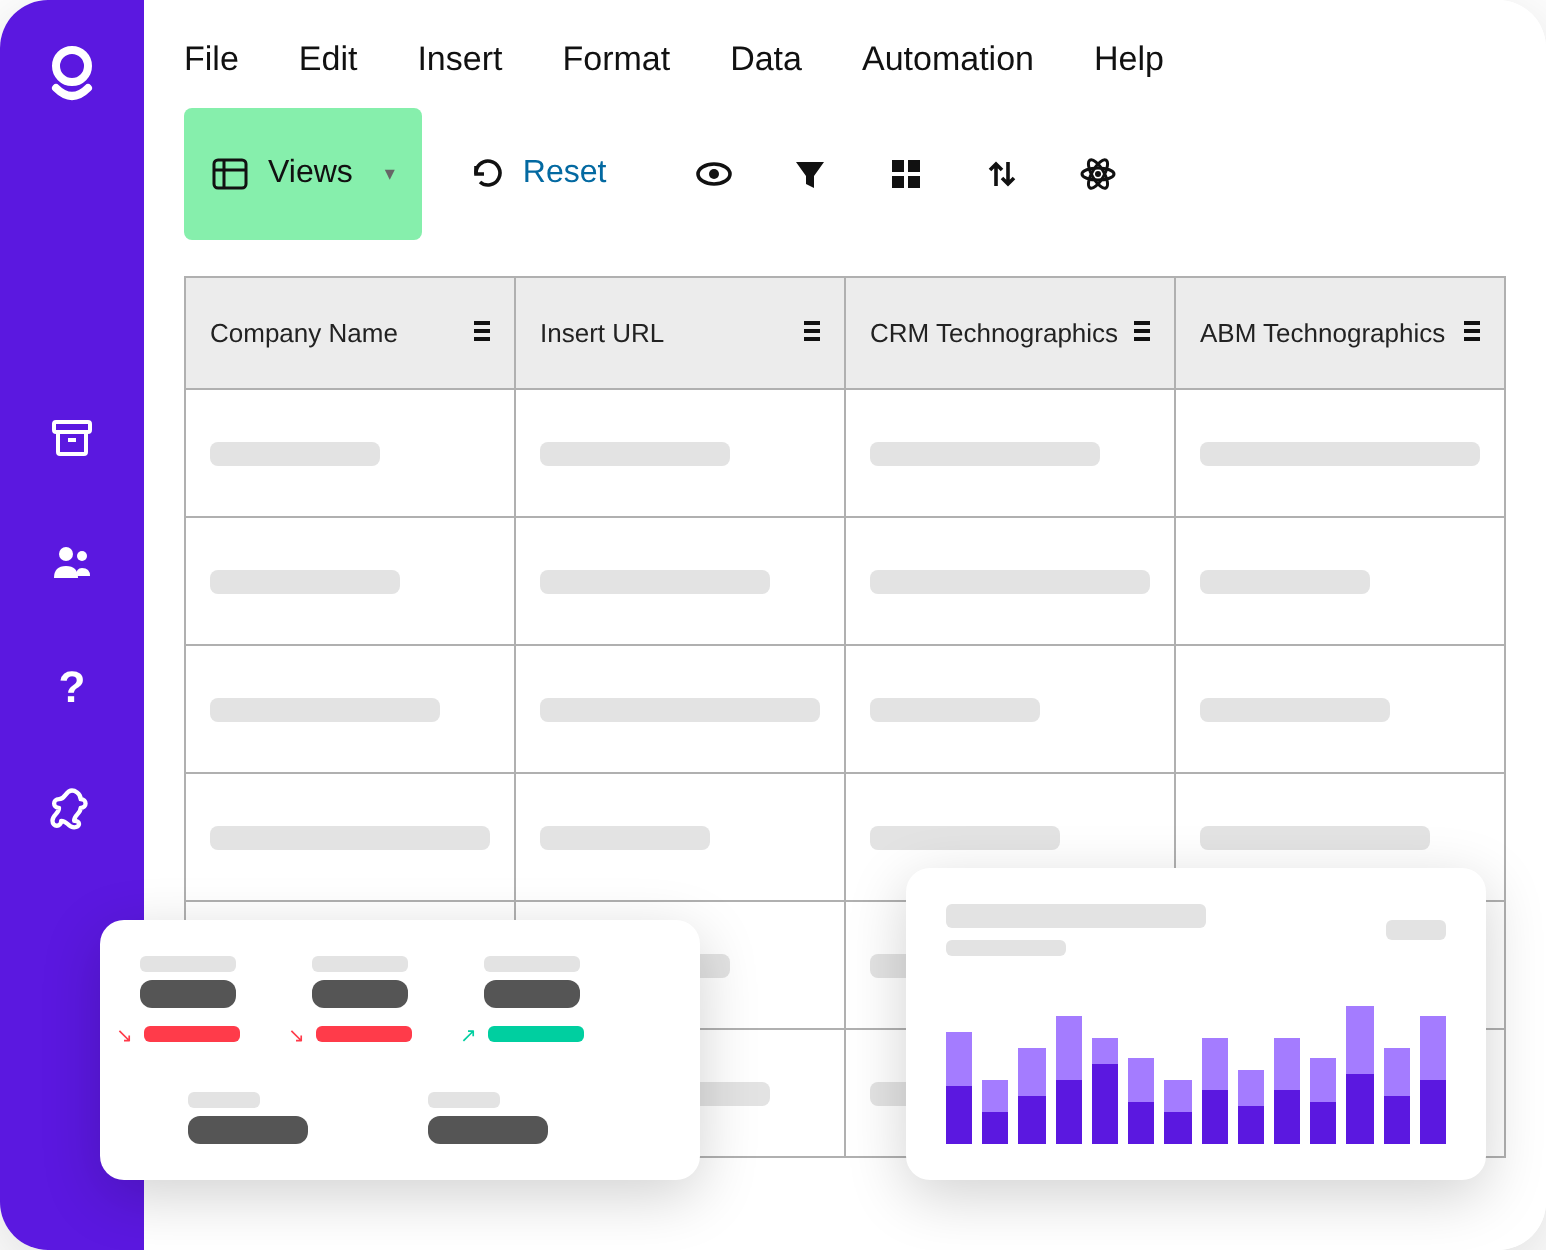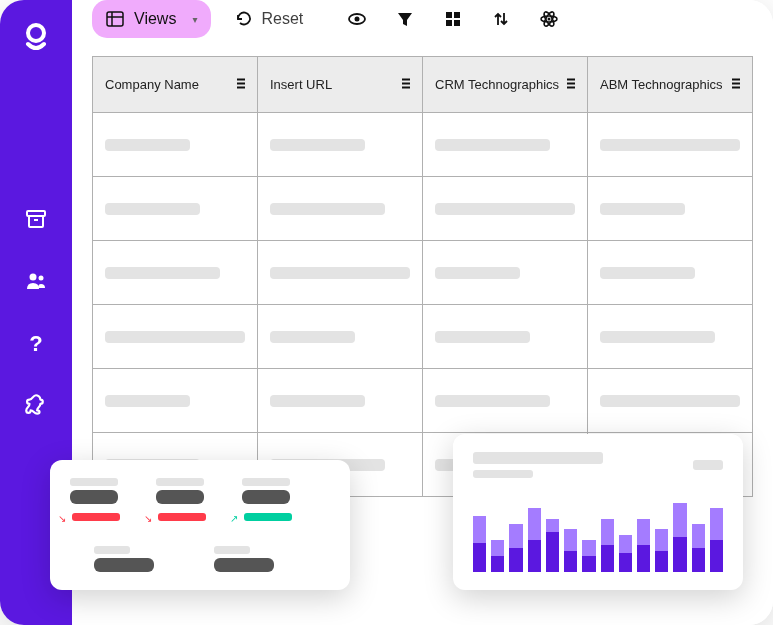--- a/index.html
+++ b/index.html
@@ -58,39 +58,39 @@
 .toolbar {
   display: flex;
   align-items: center;
   gap: 24px;
   padding: 0 20px 18px 20px;
 }
 .views-btn {
   display: flex;
   align-items: center;
   gap: 10px;
-  background: #f0abfc;
-  border-radius: 15px;
-  padding: 10px 14px;
+  background: #86efac;
+  border-radius: 4px;
+  padding: 24px 14px;
   cursor: pointer;
   font-size: 16px;
   color: #111;
 }
 .views-btn .chevron {
   font-size: 10px;
   color: #666;
   margin-left: 6px;
 }
 .reset-btn {
   display: flex;
   align-items: center;
   gap: 8px;
   cursor: pointer;
   font-size: 16px;
-  color: #404040;
+  color: #0369a1;
 }
 .tool-icons {
   display: flex;
   gap: 28px;
   margin-left: 20px;
 }
 .tool-icon {
   cursor: pointer;
   width: 20px;
   height: 20px;
@@ -233,20 +233,29 @@
         </svg>
     </div>
     <div class="sidebar-item">
       <svg width="26" height="26" viewBox="0 0 24 24">
           <path d="M 12 3 C 9 3 9 7 6 7 C 3 7 3 11 6 11 C 6 14 3 14 3 17 C 3 20 7 20 7 17 C 10 17 10 20 13 20 C 16 20 16 17 13 17 C 13 14 16 14 16 11 C 19 11 19 7 16 7 C 16 4 13 3 12 3 Z" fill="none" stroke="#fff" stroke-width="2" stroke-linejoin="round"></path>
         </svg>
     </div>
   </div>
 
   <div class="main">
+    <div class="menubar">
+      <span class="menubar-item">File</span>
+      <span class="menubar-item">Edit</span>
+      <span class="menubar-item">Insert</span>
+      <span class="menubar-item">Format</span>
+      <span class="menubar-item">Data</span>
+      <span class="menubar-item">Automation</span>
+      <span class="menubar-item">Help</span>
+    </div>
 
     <div class="toolbar">
       <div class="views-btn">
         <svg width="18" height="18" viewBox="0 0 18 18">
             <rect x="1" y="2" width="16" height="14" rx="2" fill="none" stroke="#111" stroke-width="1.5"></rect>
             <line x1="1" y1="7" x2="17" y2="7" stroke="#111" stroke-width="1.5"></line>
             <line x1="6" y1="2" x2="6" y2="16" stroke="#111" stroke-width="1.5"></line>
           </svg>
         <span>Views</span>
         <span class="chevron">▾</span>

